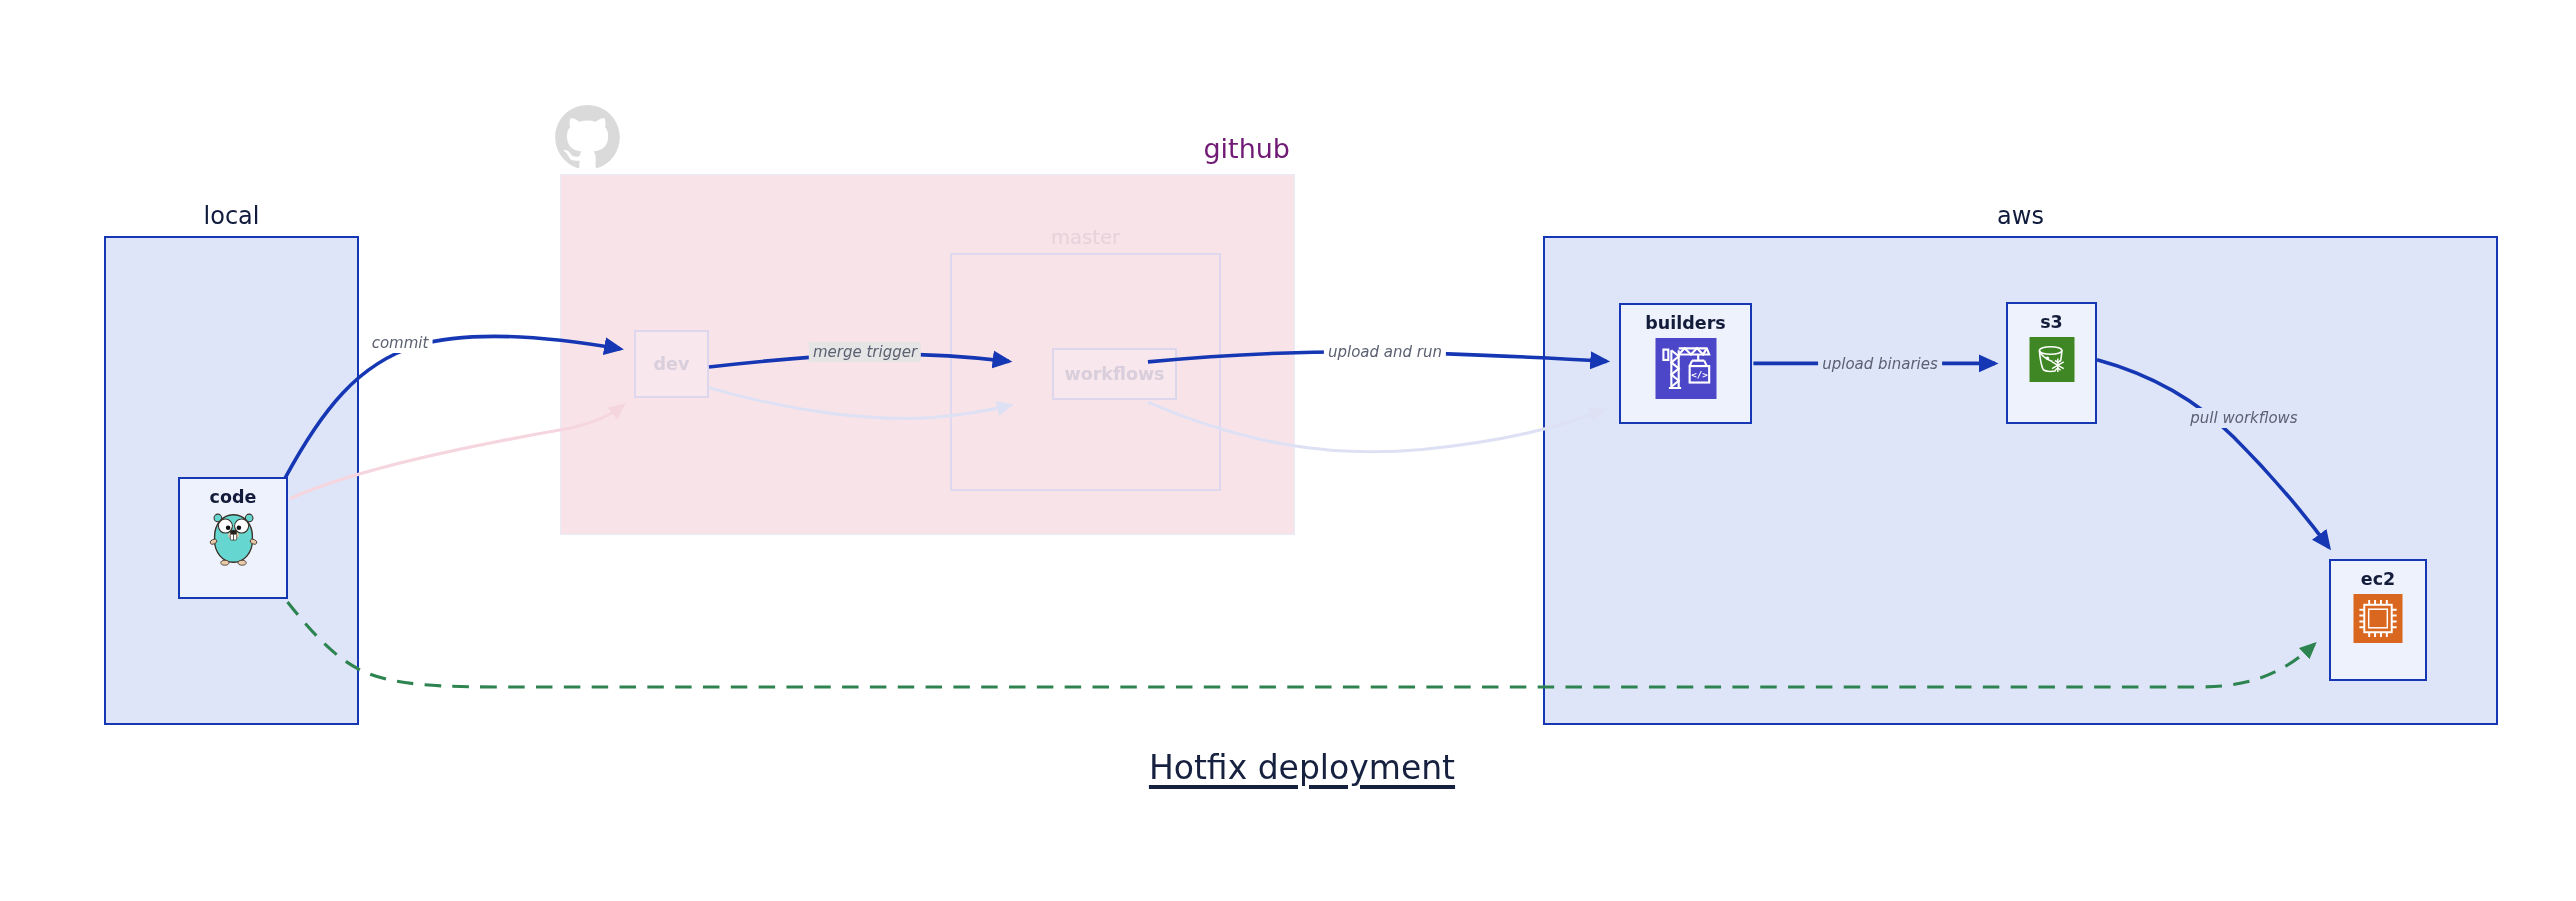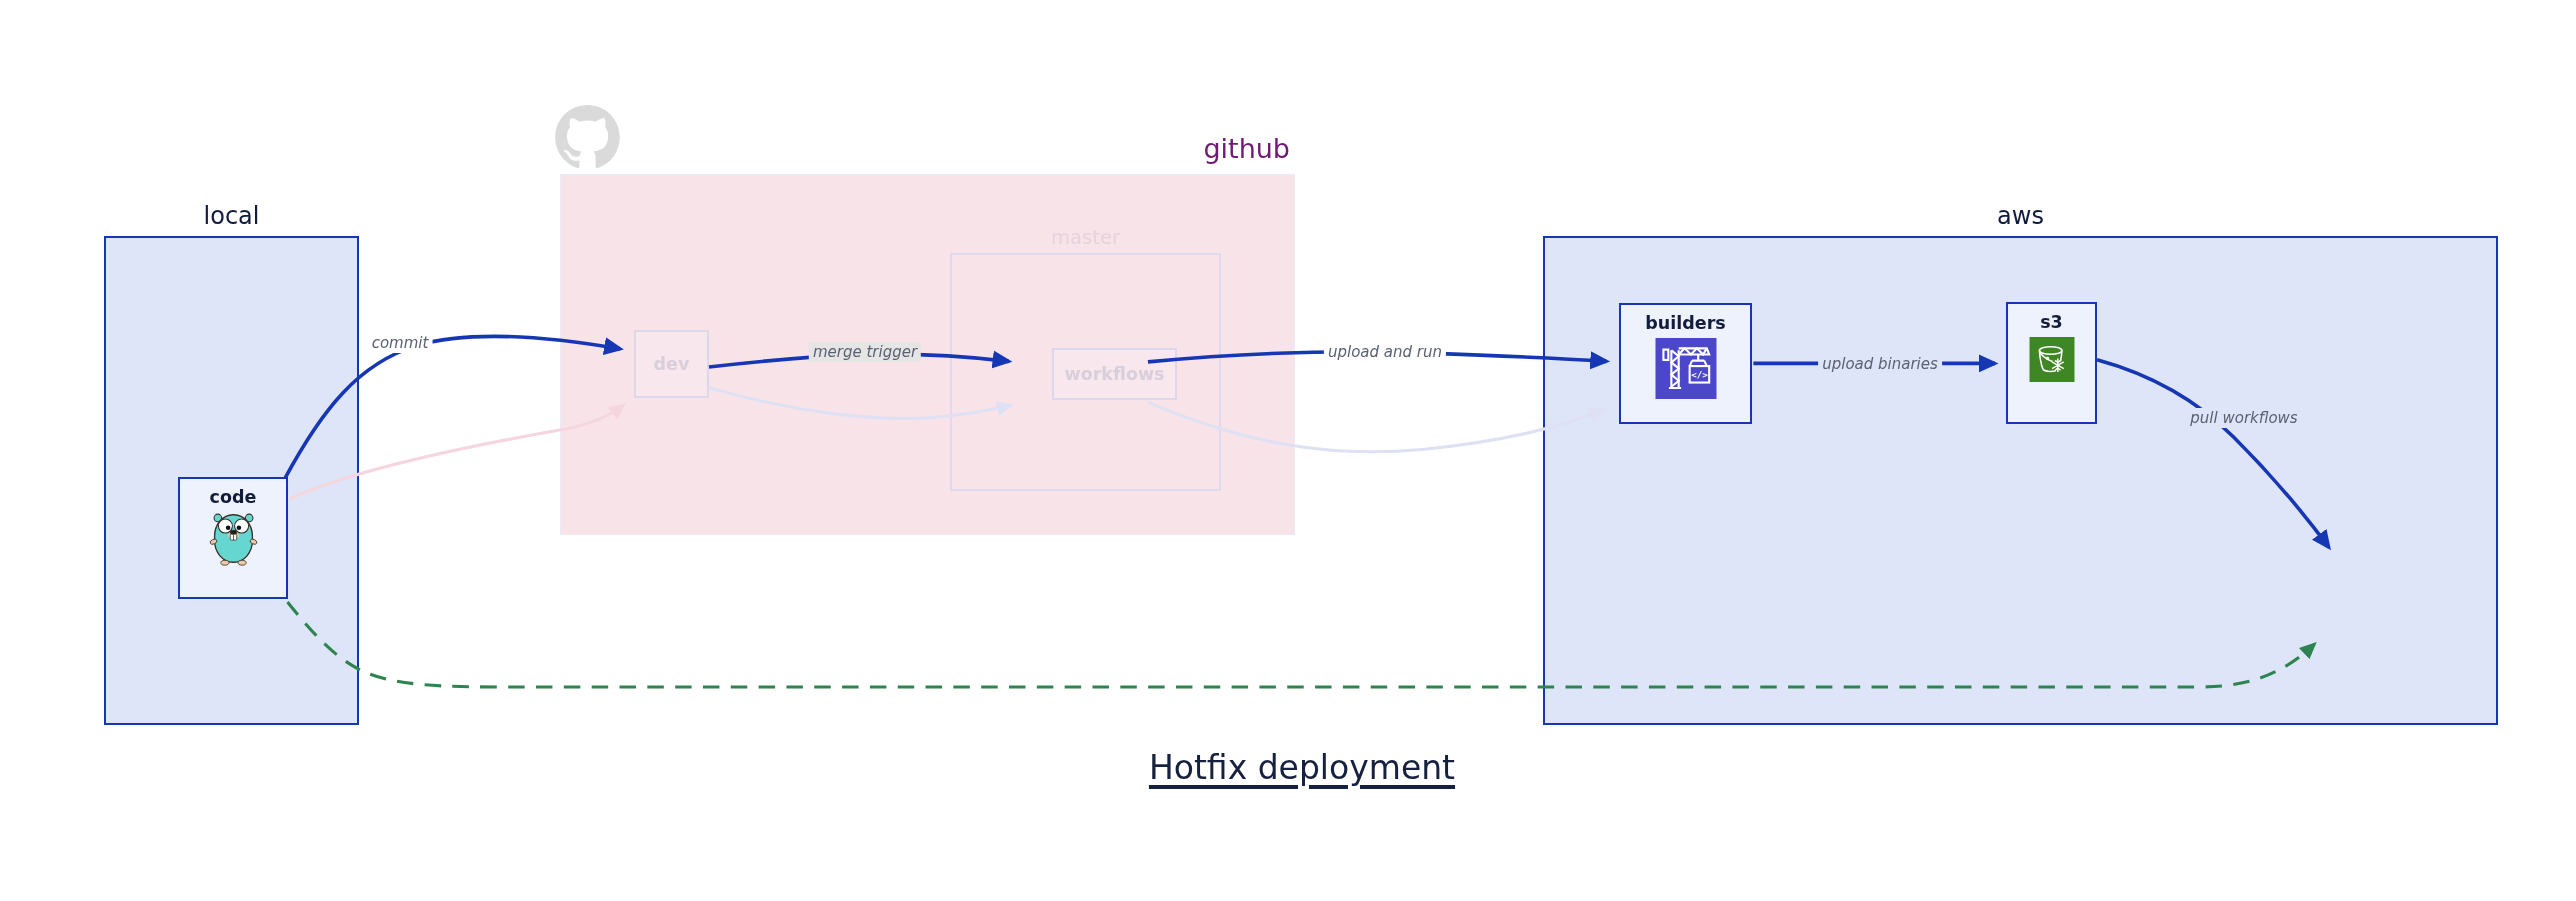--- a/index.html
+++ b/index.html
@@ -105,20 +105,34 @@
       <g stroke="#3f8624" stroke-width="9" fill="none">
         <path d="M63 48 V78 M50 55.5 L76 70.5 M76 55.5 L50 70.5"></path>
       </g>
       <g stroke="#ffffff" stroke-width="3.2" fill="none">
         <path d="M63 48 V78 M50 55.5 L76 70.5 M76 55.5 L50 70.5"></path>
         <path d="M57 52 L63 57 L69 52 M57 74 L63 69 L69 74"></path>
       </g>
     </svg>
   </div>
 
+  <div class="node active" style="left:2329px;top:559px;width:98px;height:122px">
+    <div class="node-label">ec2</div>
+    <svg class="icon" width="50" height="49" viewBox="0 0 100 100">
+      <rect width="100" height="100" fill="#d9671f"></rect>
+      <g stroke="#ffffff" stroke-width="4" fill="none">
+        <path d="M32 12 V22 M44 12 V22 M56 12 V22 M68 12 V22"></path>
+        <path d="M32 78 V88 M44 78 V88 M56 78 V88 M68 78 V88"></path>
+        <path d="M12 32 H22 M12 44 H22 M12 56 H22 M12 68 H22"></path>
+        <path d="M78 32 H88 M78 44 H88 M78 56 H88 M78 68 H88"></path>
+        <rect x="22" y="22" width="56" height="56"></rect>
+        <rect x="31" y="31" width="38" height="38" stroke-width="3"></rect>
+      </g>
+    </svg>
+  </div>
 
   <svg class="edges" width="2604" height="902" viewBox="0 0 5054 1750">
     <defs>
       <marker id="ar-blue" viewBox="0 0 12 12" refX="9" refY="6" markerWidth="6" markerHeight="6" orient="auto">
         <path d="M0,1 L11,6 L0,11 z" fill="#1637b4"></path>
       </marker>
       <marker id="ar-green" viewBox="0 0 12 12" refX="9" refY="6" markerWidth="6" markerHeight="6" orient="auto">
         <path d="M0,1 L11,6 L0,11 z" fill="#2e8450"></path>
       </marker>
       <marker id="ar-pink" viewBox="0 0 12 12" refX="9" refY="6" markerWidth="6" markerHeight="6" orient="auto">

